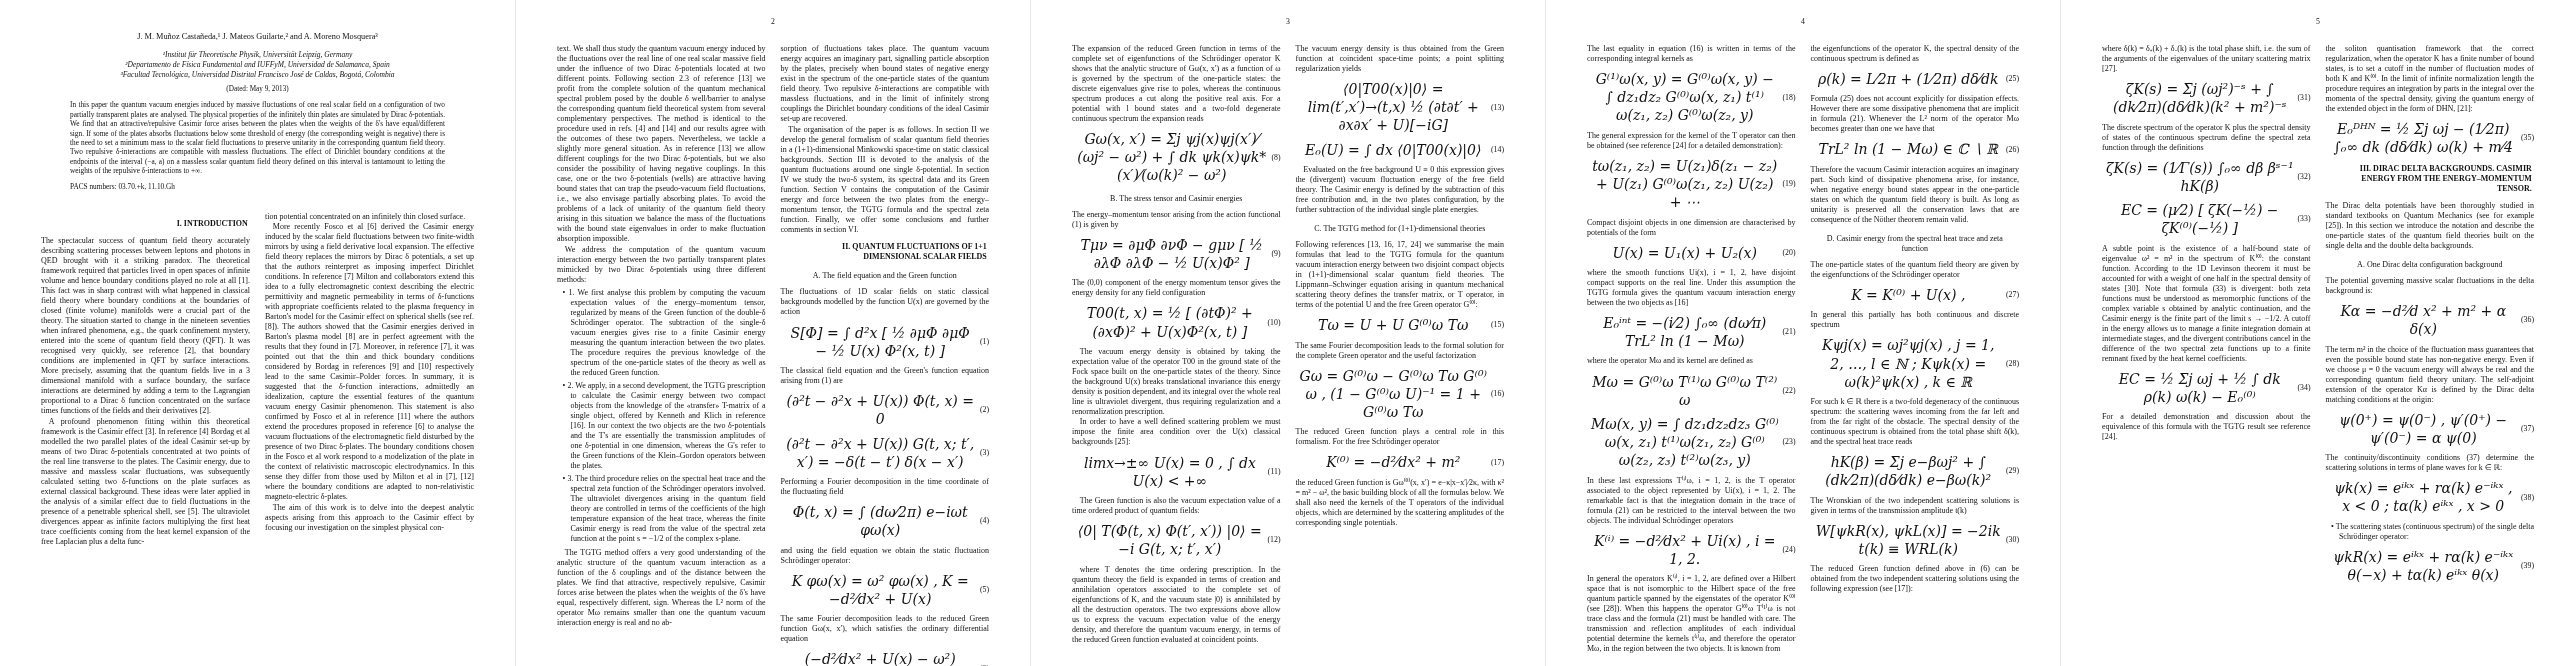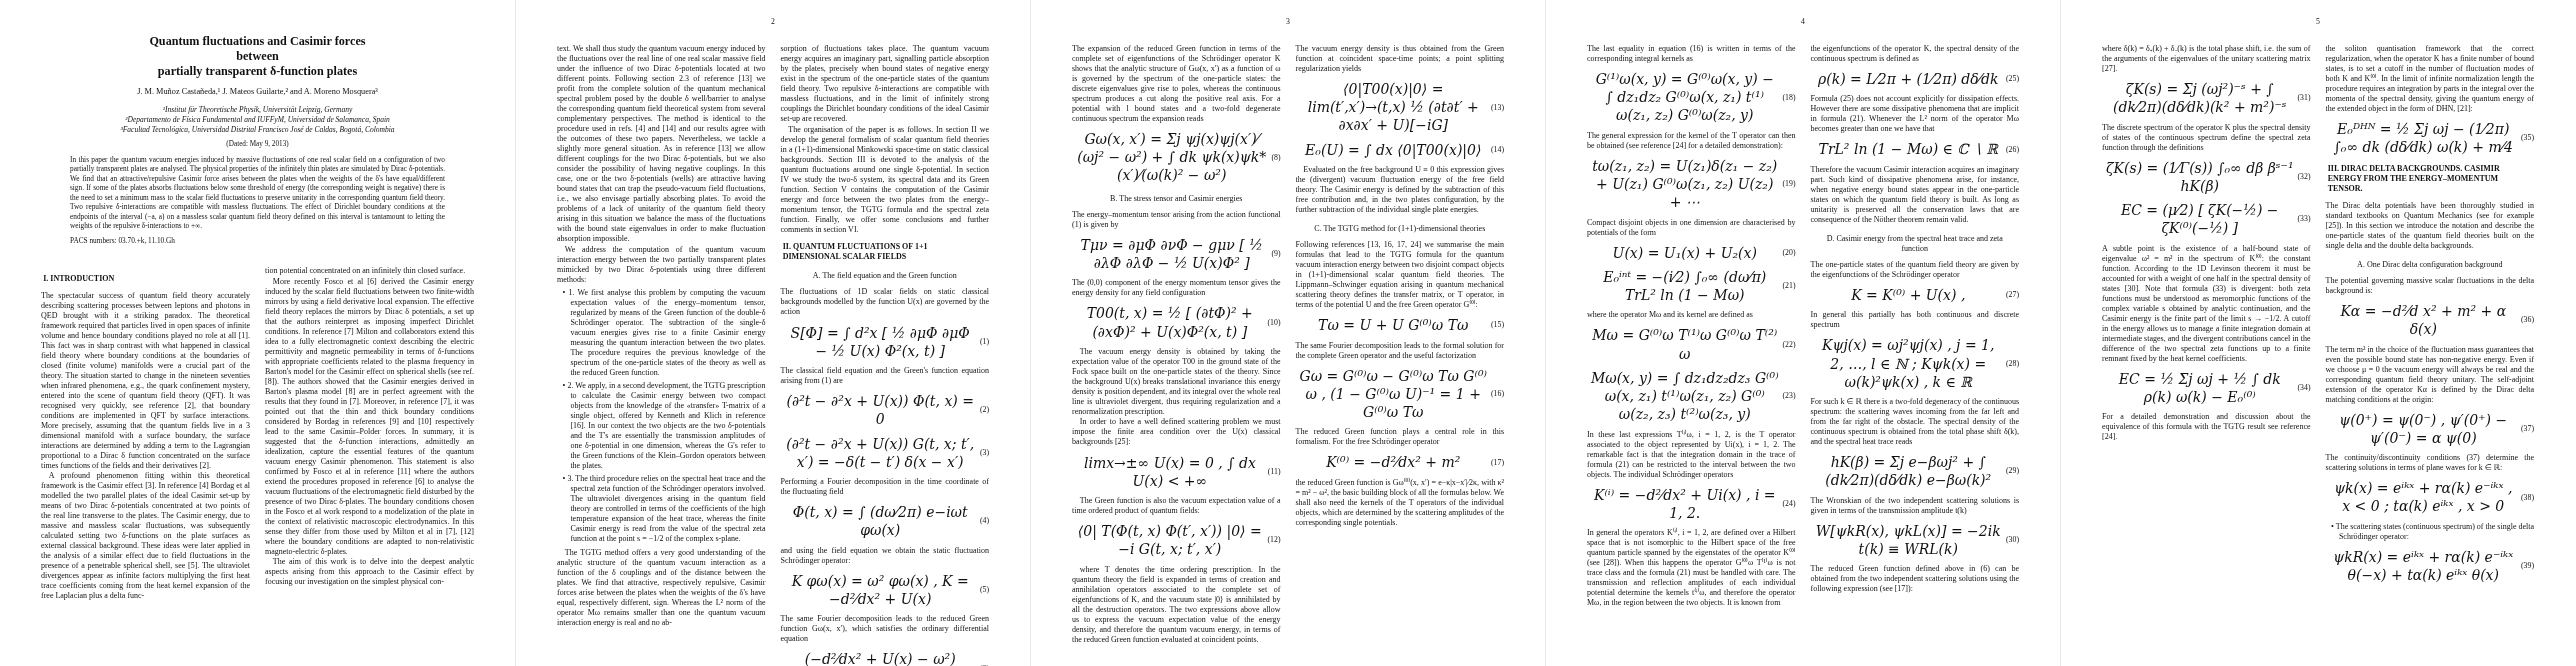--- a/index.html
+++ b/index.html
@@ -16,40 +16,35 @@
   .dated{font-size:7.2px;margin-top:5px;margin-bottom:6.7px;}
   .abstract{font-size:7.3px;text-align:justify;line-height:1.3;margin:0 29px;}
   .pacs{font-size:7.3px;text-align:left;margin:5.6px 29px 0 29px;}
   
   .cols{display:flex;gap:15px;margin-top:9px;}
   .page.plain .cols{margin-top:0;}
   .col{width:209px;font-size:8px;line-height:1.25;text-align:justify;margin-top:12px;}
   .col .p{margin:0 0 0.6px 0;}
   .col .ind{text-indent:7.8px;}
   .col .li{margin:3.3px 0 3.3px 5.6px;padding-left:7.8px;text-indent:-7.8px;}
-  .col .sect{font-weight:bold;text-align:left;margin:7.8px 2.2px 6.7px 2.2px;text-indent:0;}
+  .col .sect{font-weight:bold;text-align:right;margin:7.8px 2.2px 6.7px 2.2px;text-indent:0;}
   .col .subsect{font-weight:normal;text-align:center;margin:9px 3.3px 6.1px 3.3px;text-indent:0;}
   .eq{display:flex;align-items:center;margin:6.1px 0;}
   .eq .f{flex:1;text-align:center;padding:0 3.3px;font-style:italic;font-family:"DejaVu Serif",serif;font-size:14px;line-height:1.3;}
   .eq .n{font-style:normal;font-size:7.8px;}
 </style>
 </head>
 <body>
 
 <div class="canvas">
 
   <div class="arxiv-stamp">arXiv:1305.2054v1  [hep-th]  9 May 2013</div>
 
   <div class="page">
     <div class="titleblock">
-      <div class="title">
-        <div>Quantum fluctuations and Casimir forces</div>
-        <div>between</div>
-        <div>partially transparent δ-function plates</div>
-      </div>
       <div class="authors">J. M. Muñoz Castañeda,¹ J. Mateos Guilarte,² and A. Moreno Mosquera³</div>
       <div class="affil">¹Institut für Theoretische Physik, Universität Leipzig, Germany</div>
       <div class="affil">²Departamento de Física Fundamental and IUFFyM, Universidad de Salamanca, Spain</div>
       <div class="affil">³Facultad Tecnológica, Universidad Distrital Francisco José de Caldas, Bogotá, Colombia</div>
       <div class="dated">(Dated: May 9, 2013)</div>
       <div class="abstract">In this paper the quantum vacuum energies induced by massive fluctuations of one real scalar field on a configuration of two partially transparent plates are analysed. The physical properties of the infinitely thin plates are simulated by Dirac δ-potentials. We find that an attractive/repulsive Casimir force arises between the plates when the weights of the δ's have equal/different sign. If some of the plates absorbs fluctuations below some threshold of energy (the corresponding weight is negative) there is the need to set a minimum mass to the scalar field fluctuations to preserve unitarity in the corresponding quantum field theory. Two repulsive δ-interactions are compatible with massless fluctuations. The effect of Dirichlet boundary conditions at the endpoints of the interval (−a, a) on a massless scalar quantum field theory defined on this interval is tantamount to letting the weights of the repulsive δ-interactions to +∞.</div>
       <div class="pacs">PACS numbers: 03.70.+k, 11.10.Gh</div>
     </div>
     <div class="cols">
       <div class="col">
@@ -197,20 +192,21 @@
           <div class="p">The general expression for the kernel of the T operator can then be obtained (see reference [24] for a detailed demonstration):</div>
           <div class="eq">
             <div class="f">tω(z₁, z₂) = U(z₁)δ(z₁ − z₂) + U(z₁) G⁽⁰⁾ω(z₁, z₂) U(z₂) + ⋯</div>
             <div class="n">(19)</div>
           </div>
           <div class="p">Compact disjoint objects in one dimension are characterised by potentials of the form</div>
           <div class="eq">
             <div class="f">U(x) = U₁(x) + U₂(x)</div>
             <div class="n">(20)</div>
           </div>
+          <div class="p">where the smooth functions Ui(x), i = 1, 2, have disjoint compact supports on the real line. Under this assumption the TGTG formula gives the quantum vacuum interaction energy between the two objects as [16]</div>
           <div class="eq">
             <div class="f">E₀ⁱⁿᵗ = −(i⁄2) ∫₀∞ (dω⁄π) TrL² ln (1 − Mω)</div>
             <div class="n">(21)</div>
           </div>
           <div class="p">where the operator Mω and its kernel are defined as</div>
           <div class="eq">
             <div class="f">Mω = G⁽⁰⁾ω T⁽¹⁾ω G⁽⁰⁾ω T⁽²⁾ω</div>
             <div class="n">(22)</div>
           </div>
           <div class="eq">

